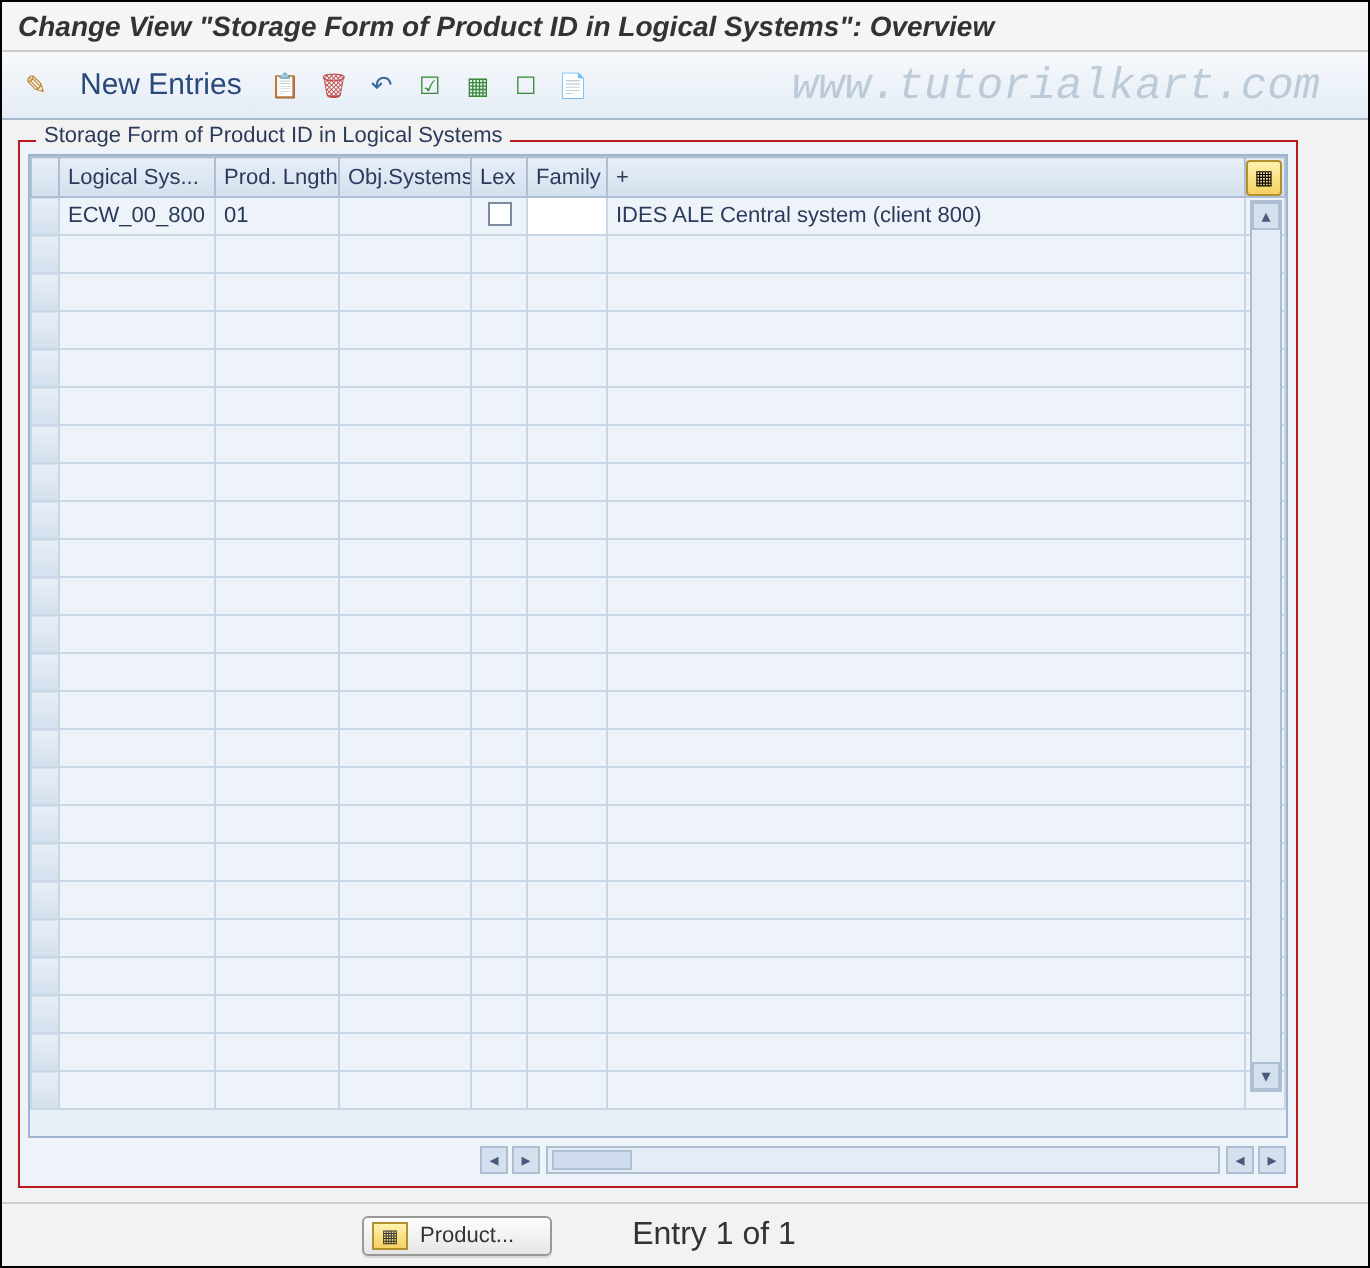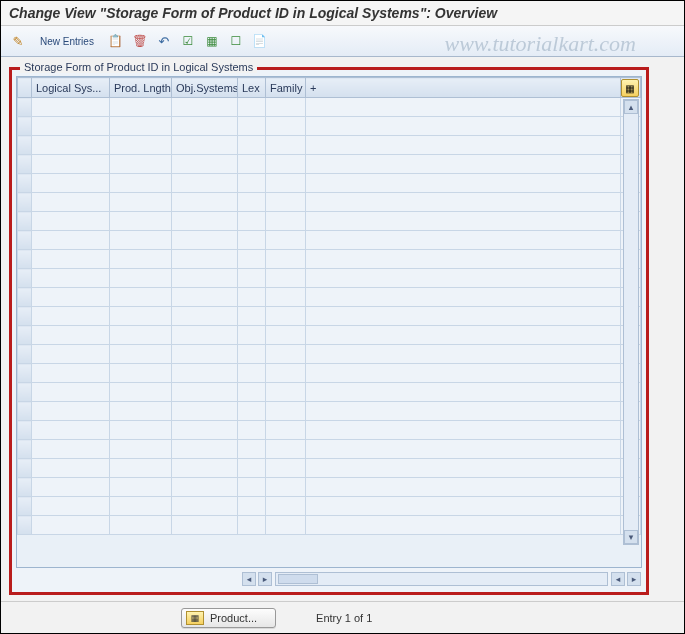--- a/index.html
+++ b/index.html
@@ -36,34 +36,34 @@
     display: inline-flex;
     align-items: center;
     justify-content: center;
     border: 1px solid transparent;
     border-radius: 3px;
     cursor: pointer;
     font-size: 13px;
   }
   .new-entries {
     padding: 3px 8px;
-    font-size: 10px;
+    font-size: 15px;
     color: #2a4a7a;
     cursor: pointer;
     border: 1px solid transparent;
     border-radius: 3px;
   }
   .content-area {
     padding: 10px 8px 6px 8px;
     background: #f2f2f2;
     height: 560px;
     position: relative;
   }
   .group-box {
-    border: 3px solid #b91c1c;
+    border: 1px solid #b91c1c;
     background: #eef3f9;
     width: 640px;
     position: relative;
   }
   .group-title {
     position: absolute;
     top: -9px;
     left: 8px;
     background: #f2f2f2;
     padding: 0 4px;
@@ -205,28 +205,28 @@
   }
   .pos-icon {
     width: 18px; height: 14px;
     background: linear-gradient(#fff3b0, #f5d060);
     border: 1px solid #b09030;
     display: inline-flex;
     align-items: center;
     justify-content: center;
     font-size: 9px;
   }
-  .entry-status { font-size: 11px; color: #333; }
+  .entry-status { font-size: 16px; color: #333; }
   .watermark {
     position: absolute;
     top: 30px;
-    right: 48px;
+    right: 24px;
     font-size: 22px;
     color: rgba(150,170,190,0.55);
-    font-family: Liberation Serif, serif;
+    font-family: Liberation Mono, monospace;
     font-style: italic;
     pointer-events: none;
     z-index: 100;
   }
   .copy-ic::before { content: "📋"; font-size:12px;}
   .delete-ic::before { content: "🗑"; font-size:12px; color:#c0504d;}
   .undo-ic::before { content: "↶"; font-size:13px; color:#3a6aa0;}
   .selall-ic::before { content: "☑"; font-size:12px; color:#3a8a3a;}
   .selblk-ic::before { content: "▦"; font-size:12px; color:#3a8a3a;}
   .desel-ic::before { content: "☐"; font-size:12px; color:#3a8a3a;}
@@ -277,20 +277,30 @@
             <th>Obj.Systems</th>
             <th>Lex</th>
             <th>Family</th>
             <th>+</th>
             <th></th>
           </tr>
         </thead>
         <tbody id="tbody">
             <tr>
               <td class="sel-cell"></td>
+              <td>ECW_00_800</td>
+              <td>01</td>
+              <td></td>
+              <td style="text-align: center;"><span class="lex-check"></span></td>
+              <td style="background: rgb(255, 255, 255);"></td>
+              <td>IDES ALE Central system (client 800)</td>
+              <td></td>
+            </tr>
+            <tr>
+              <td class="sel-cell"></td>
               <td></td>
               <td></td>
               <td></td>
               <td></td>
               <td></td>
               <td></td>
               <td></td>
             </tr>
             <tr>
               <td class="sel-cell"></td>

